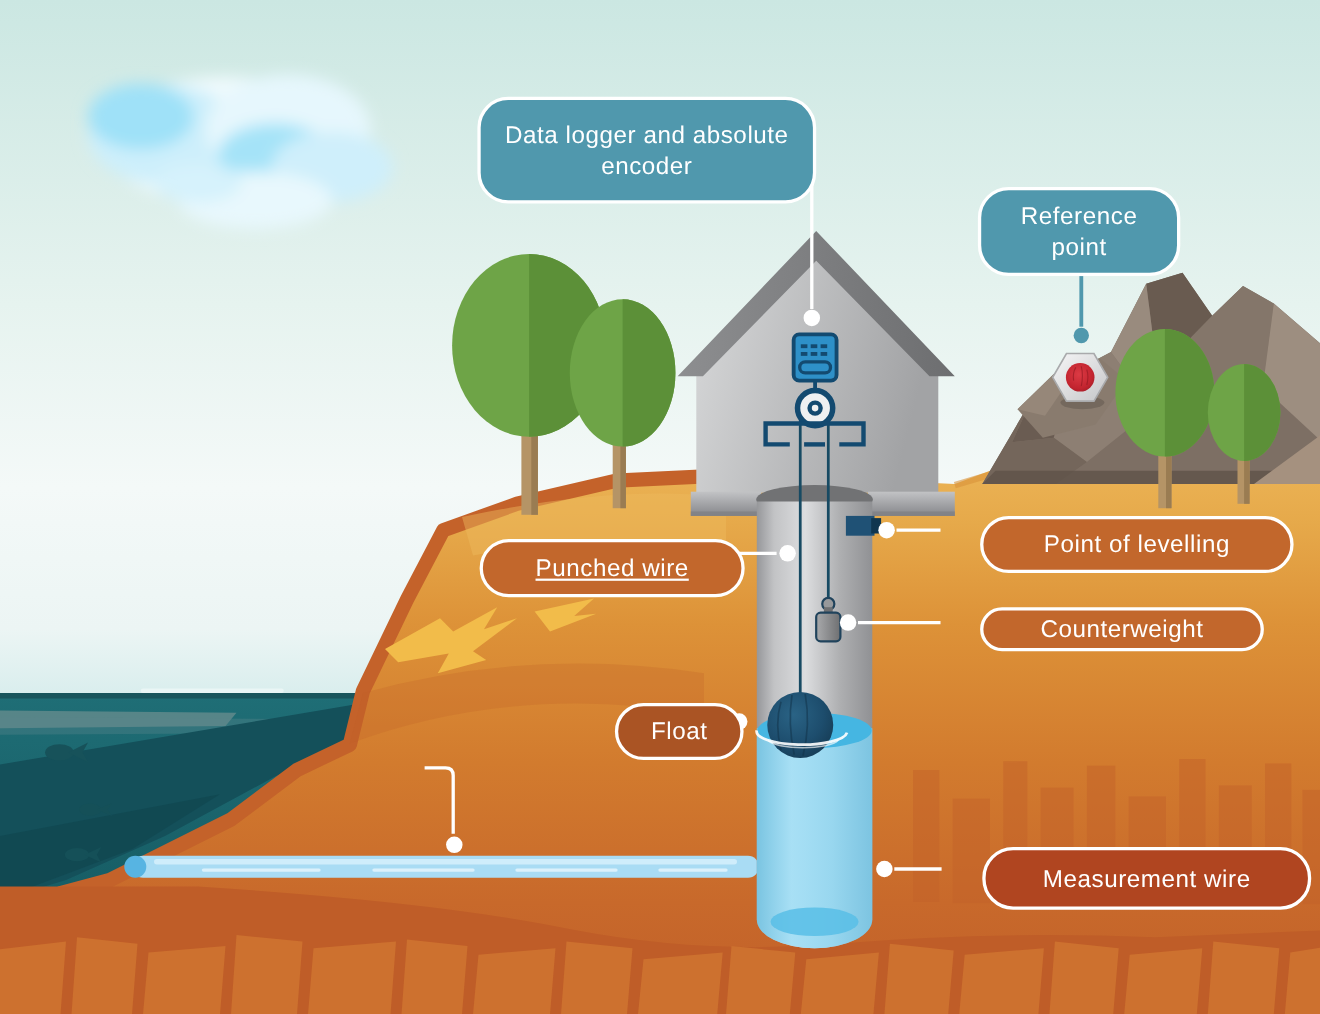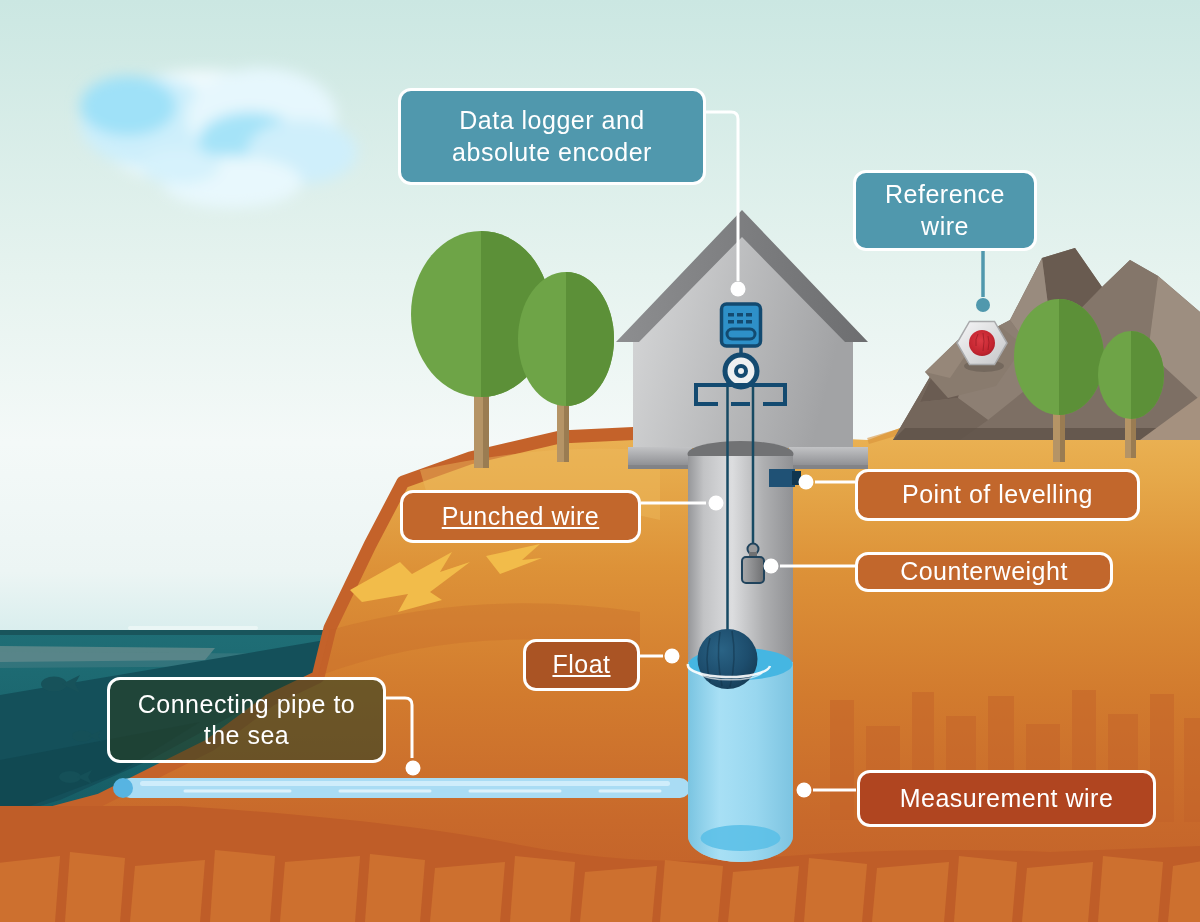--- a/index.html
+++ b/index.html
@@ -1,30 +1,30 @@
 <!DOCTYPE html>
 <html style="--label-teal: #5098ad; --label-orange: #c2672c; --label-float: #aa5424; --label-well: #b04520; --label-pipe: rgba(40,62,35,0.6); --label-border: #ffffff; --label-text: #ffffff; --sea: #1d666d; --cliff-orange: #d27b2e; --sand: #e9b254; --device-blue: #2e90c8; --navy-outline: #134a70; --well-water: #9ad9f3; --reference-marker-red: #c2242f; --mountain-brown: #7d6f64; --tree-green: #6ea447;"><head>
 <meta charset="utf-8">
 <style>
   html,body{margin:0;padding:0;background:#fff;}
   .stage{position:relative;width:1200px;height:922px;overflow:hidden;
          font-family:"Liberation Sans",sans-serif;}
   .scene{position:absolute;left:0;top:0;width:1200px;height:922px;display:block;}
   .lbl{position:absolute;display:flex;align-items:center;justify-content:center;
        text-align:center;color:var(--label-text,#fff);border:3px solid var(--label-border,#fff);
-       border-radius:13px;font-size:25px;line-height:1.25;letter-spacing:.5px;
-       box-sizing:border-box;padding:4px 10px;}
+       border-radius:28px;font-size:22px;line-height:1.25;letter-spacing:.5px;
+       box-sizing:border-box;padding:4px 10px;margin-left:36px;}
   .lbl-teal{background:var(--label-teal,#5098ad);}
   .lbl-orange{background:var(--label-orange,#c2672c);}
   #lbl-datalogger{left:398px;top:88px;width:308px;height:97px;}
   #lbl-reference{left:853px;top:170px;width:184px;height:81px;}
   #lbl-punchedwire{left:400px;top:490px;width:241px;height:53px;text-decoration:underline;}
   #lbl-levelling{left:855px;top:469px;width:285px;height:52px;}
   #lbl-counterweight{left:855px;top:552px;width:258px;height:40px;}
-  #lbl-float{left:523px;top:639px;width:117px;height:52px;background:var(--label-float,#aa5424);text-decoration:underline;}
+  #lbl-float{left:523px;top:639px;width:117px;height:52px;background:var(--label-float,#aa5424);}
   #lbl-pipe{left:107px;top:677px;width:279px;height:86px;background:var(--label-pipe,rgba(40,62,35,.6));}
   #lbl-well{left:857px;top:770px;width:299px;height:57px;background:var(--label-well,#b04520);}
 </style>
 </head>
 <body>
 
 <div class="stage">
 
 <svg class="scene" viewBox="0 0 1200 922" xmlns="http://www.w3.org/2000/svg">
   <defs>
@@ -312,21 +312,20 @@
       <circle cx="672" cy="656" r="7.5"></circle>
           <circle cx="413" cy="768" r="7.5"></circle>
       <circle cx="804" cy="790" r="7.5"></circle>
     </g>
     <path d="M983,251 V297" stroke="#5098ad" stroke-width="3.5" fill="none"></path>
     <circle cx="983" cy="305" r="7" fill="#5098ad"></circle>
   </g>
 </svg>
 
 <div class="lbl lbl-teal" id="lbl-datalogger">Data logger and absolute encoder</div>
-<div class="lbl lbl-teal" id="lbl-reference">Reference wire</div>
+<div class="lbl lbl-teal" id="lbl-reference">Reference point</div>
 <div class="lbl lbl-orange" id="lbl-punchedwire">Punched wire</div>
 <div class="lbl lbl-orange" id="lbl-levelling">Point of levelling</div>
 <div class="lbl lbl-orange" id="lbl-counterweight">Counterweight</div>
 <div class="lbl" id="lbl-float">Float</div>
-<div class="lbl" id="lbl-pipe">Connecting pipe to the sea</div>
 <div class="lbl" id="lbl-well">Measurement wire</div>
 
 </div>
 
 </body></html>

